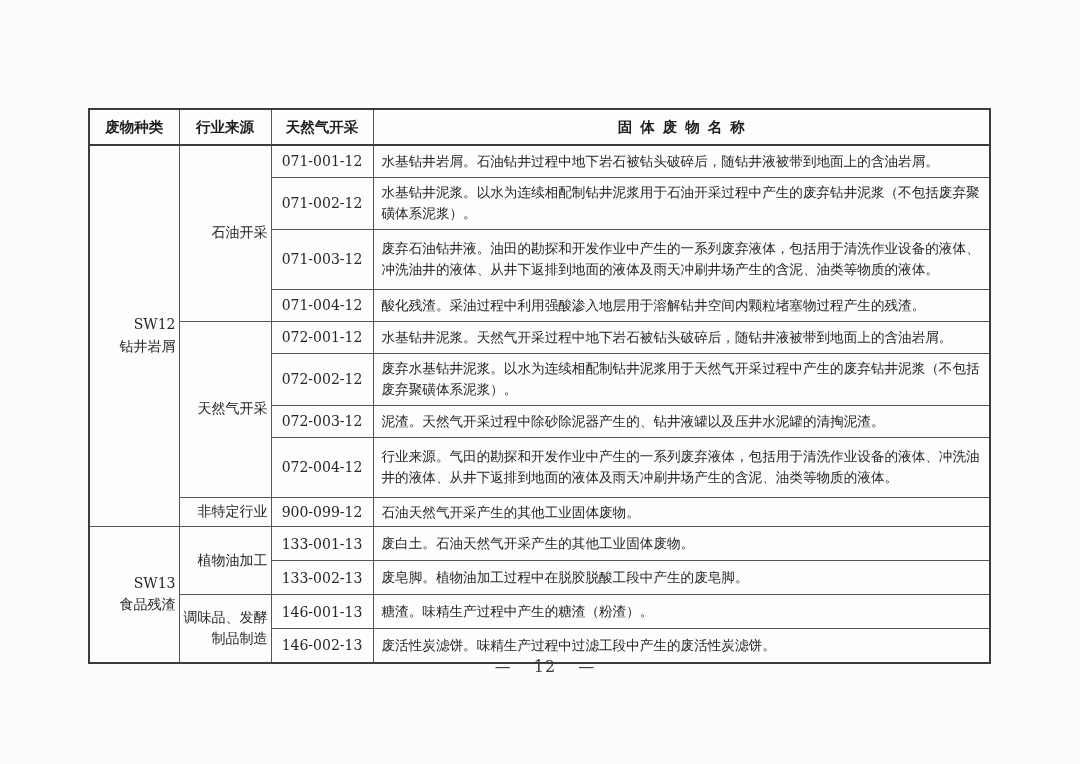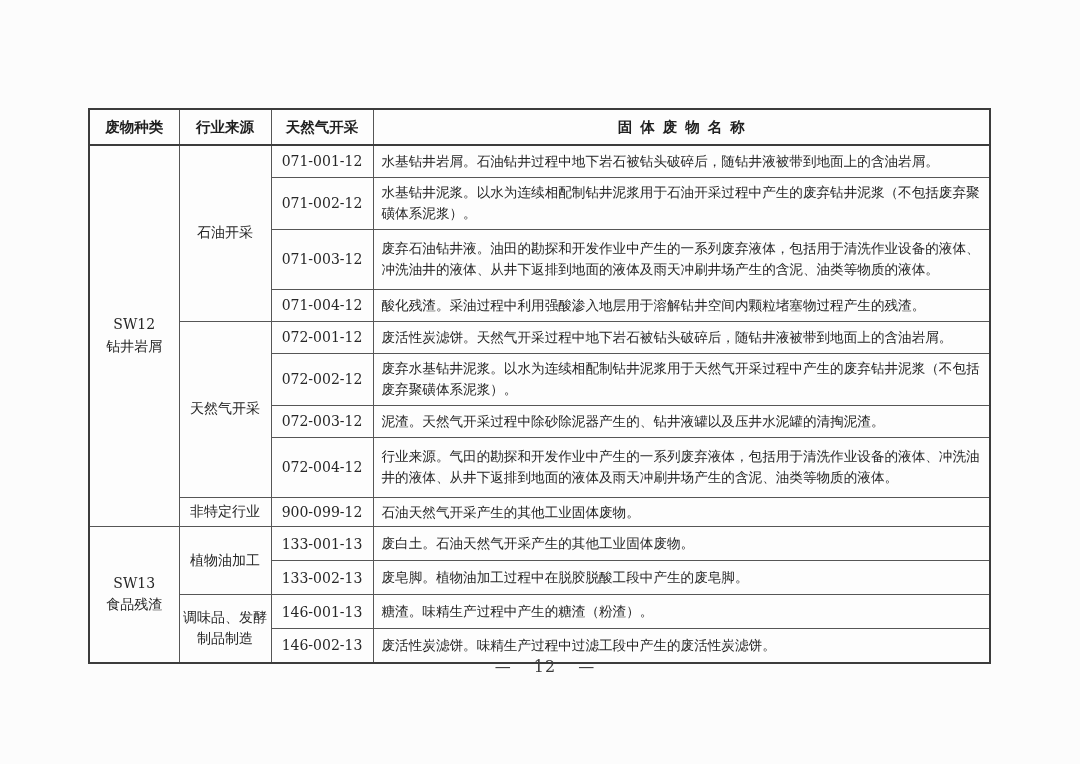--- a/index.html
+++ b/index.html
@@ -43,21 +43,21 @@
   .catalog thead th {
     font-weight: bold;
     color: #1f1f1f;
     height: 36px;
     text-align: center;
     font-size: 14.5px;
     border-bottom: 2px solid #3c3c3c;
   }
   th.name-header { letter-spacing: 0.55em; text-indent: 0.55em; }
   td.cat-cell, td.ind-cell {
-    text-align: center;
+    text-align: right;
     line-height: 1.55;
     padding: 2px 3px;
   }
   td.code-cell {
     text-align: center;
     white-space: nowrap;
     padding: 6px 2px;
     font-size: 14px;
   }
   td.desc-cell {
@@ -130,21 +130,21 @@
         <td class="code-cell">071-003-12</td>
         <td class="desc-cell">废弃石油钻井液。油田的勘探和开发作业中产生的一系列废弃液体，包括用于清洗作业设备的液体、冲洗油井的液体、从井下返排到地面的液体及雨天冲刷井场产生的含泥、油类等物质的液体。</td>
       </tr>
       <tr class="r-h1">
         <td class="code-cell">071-004-12</td>
         <td class="desc-cell">酸化残渣。采油过程中利用强酸渗入地层用于溶解钻井空间内颗粒堵塞物过程产生的残渣。</td>
       </tr>
       <tr class="r-h1">
         <td class="ind-cell" rowspan="4">天然气开采</td>
         <td class="code-cell">072-001-12</td>
-        <td class="desc-cell">废活性炭滤饼。天然气开采过程中地下岩石被钻头破碎后，随钻井液被带到地面上的含油岩屑。</td>
+        <td class="desc-cell">水基钻井泥浆。天然气开采过程中地下岩石被钻头破碎后，随钻井液被带到地面上的含油岩屑。</td>
       </tr>
       <tr class="r-h2">
         <td class="code-cell">072-002-12</td>
         <td class="desc-cell">废弃水基钻井泥浆。以水为连续相配制钻井泥浆用于天然气开采过程中产生的废弃钻井泥浆（不包括废弃聚磺体系泥浆）。</td>
       </tr>
       <tr class="r-h1">
         <td class="code-cell">072-003-12</td>
         <td class="desc-cell">泥渣。天然气开采过程中除砂除泥器产生的、钻井液罐以及压井水泥罐的清掏泥渣。</td>
       </tr>
       <tr class="r-h2b">

